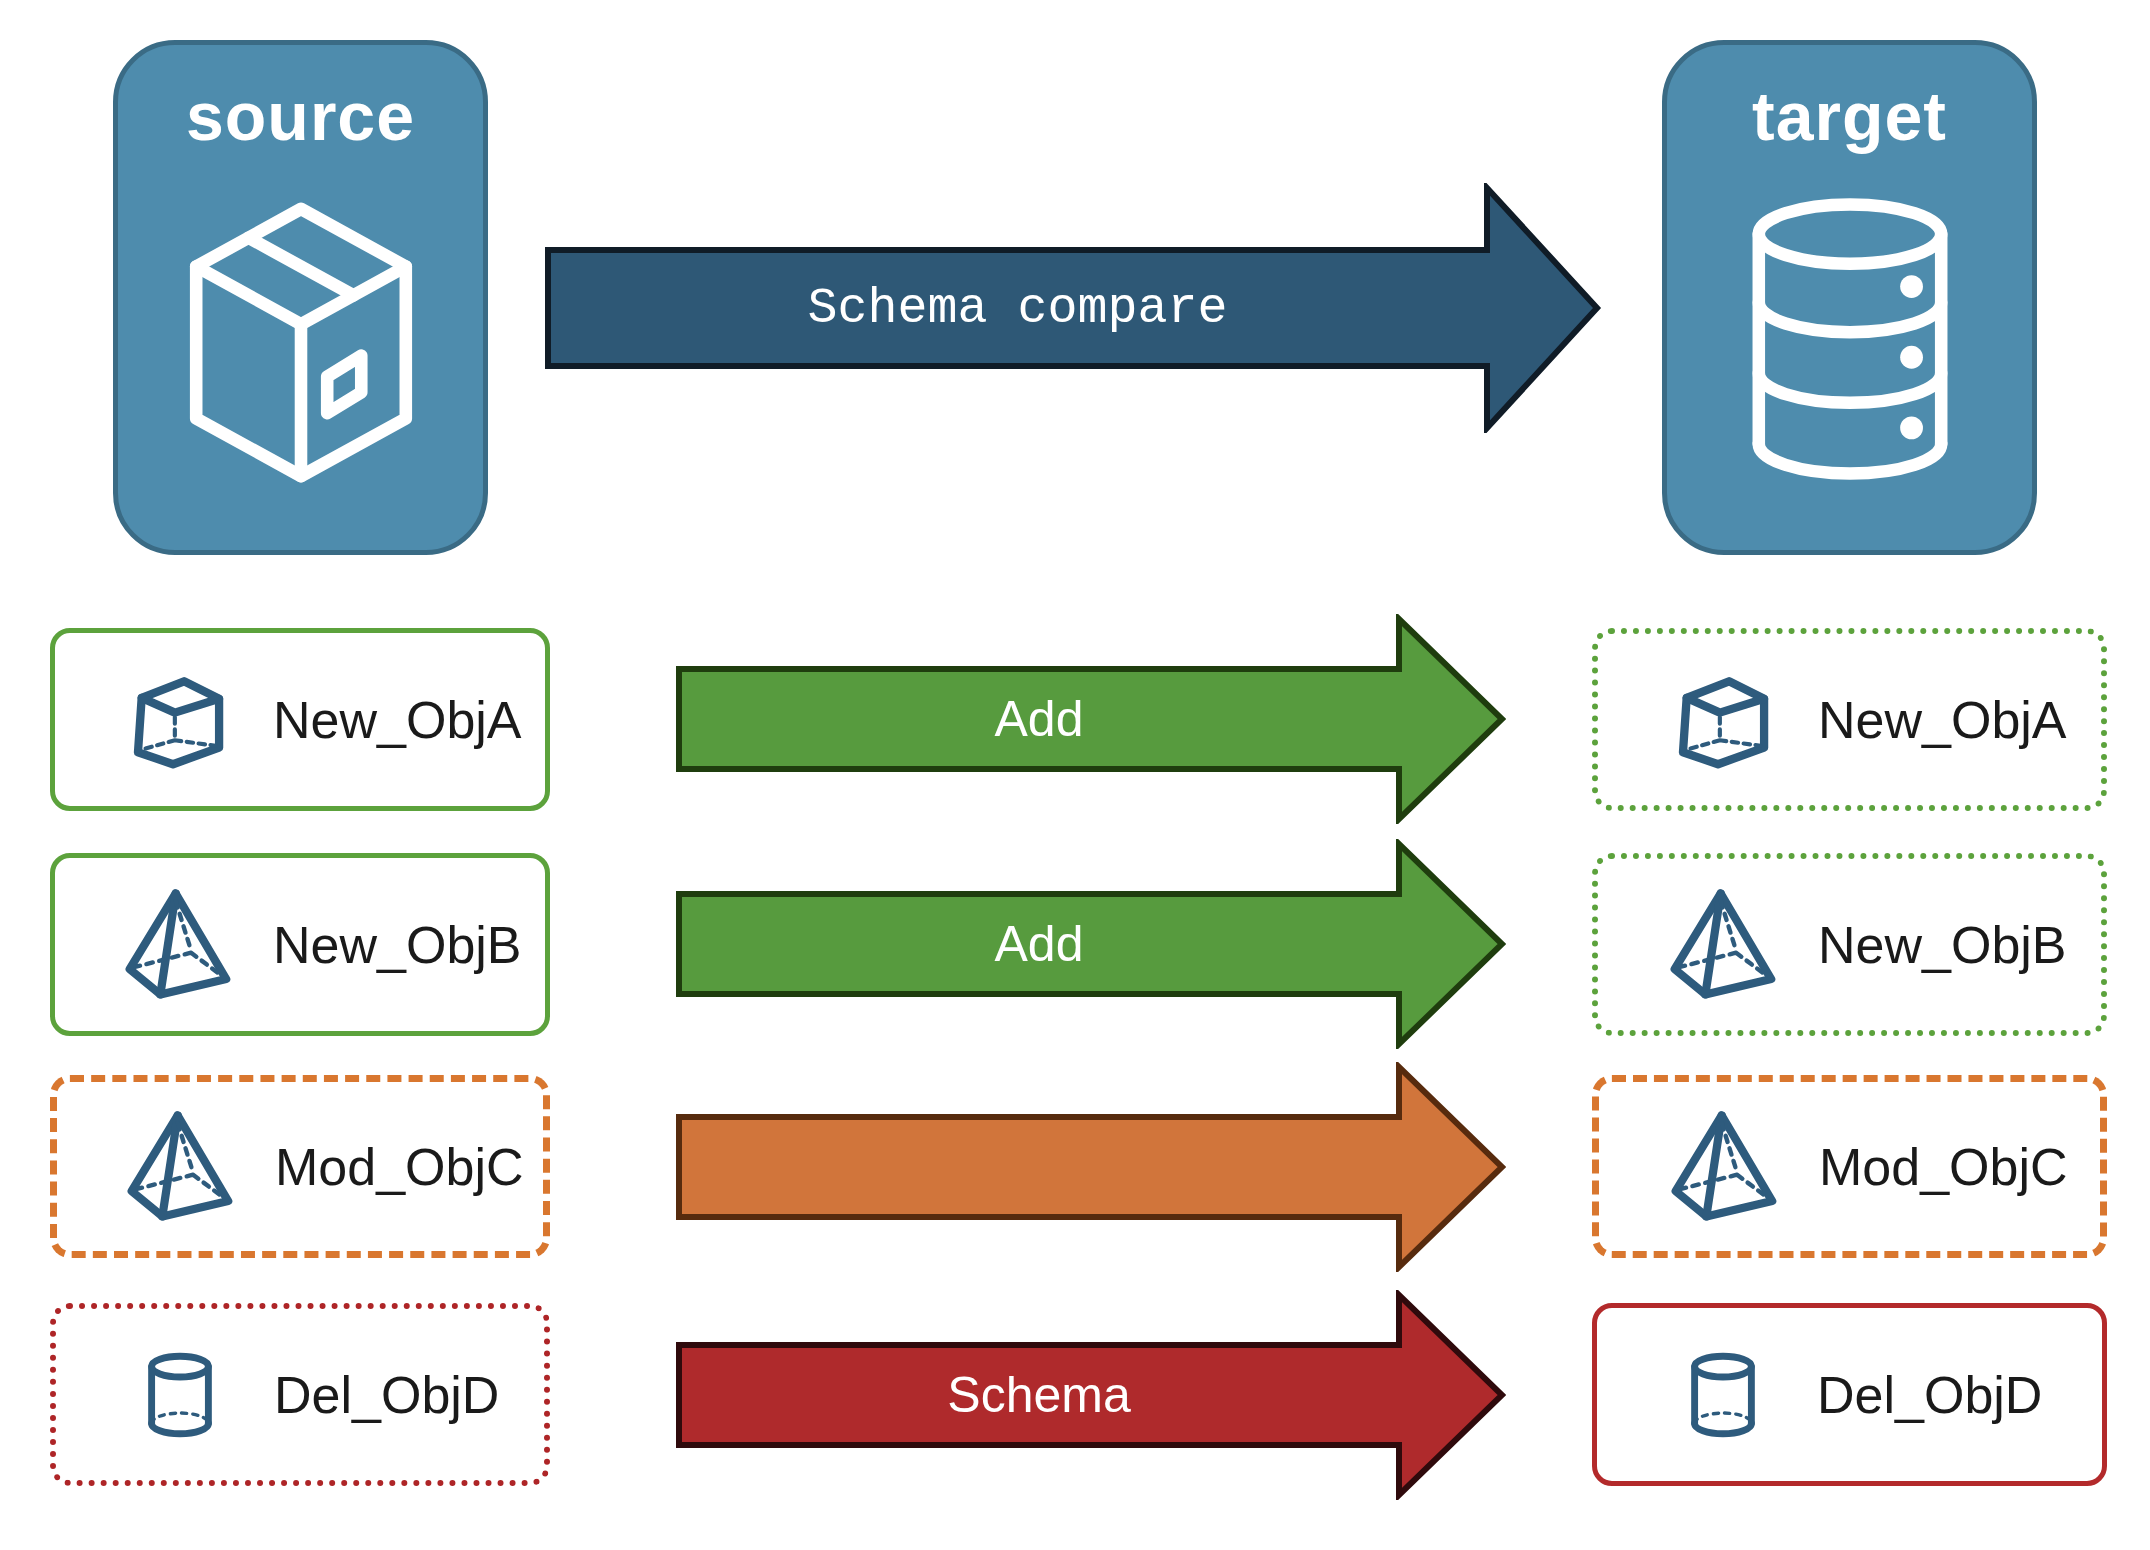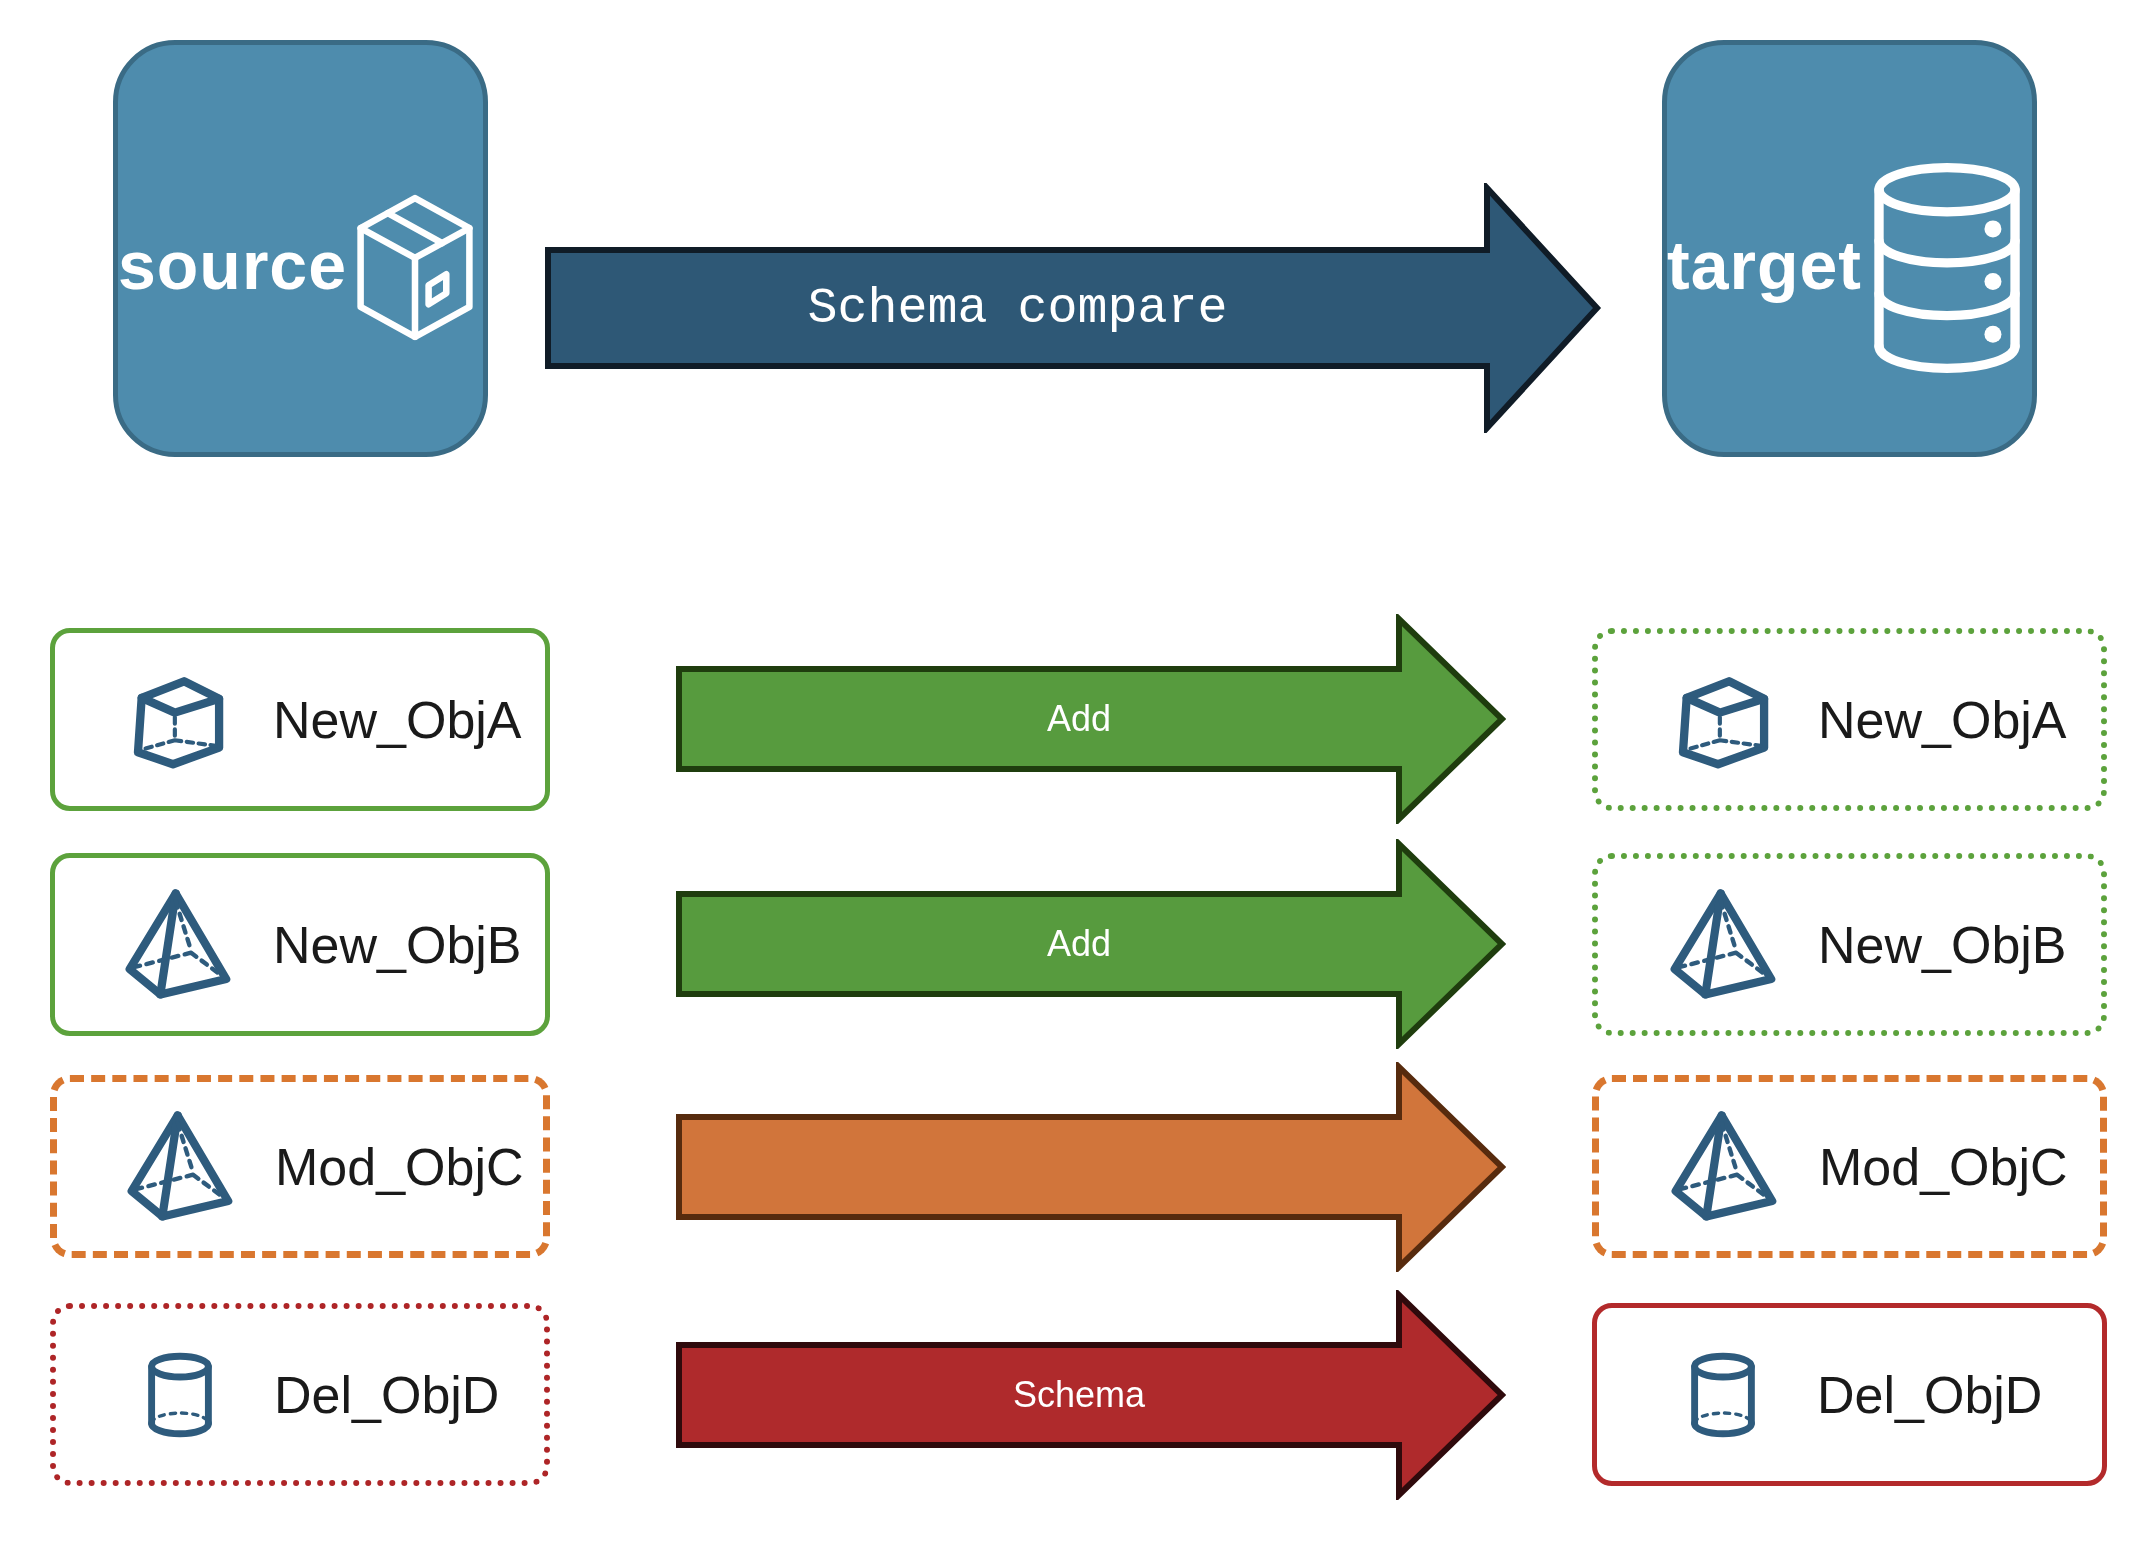--- a/index.html
+++ b/index.html
@@ -2,23 +2,23 @@
 <html><head>
 <meta charset="utf-8">
 <style>
   html,body{margin:0;padding:0;background:#ffffff;}
   .canvas{
     position:relative;width:2150px;height:1550px;background:#ffffff;overflow:hidden;
     font-family:"Liberation Sans", sans-serif;
   }
   
   .node{
-    position:absolute;width:375px;height:417px;border-radius:62px;
+    position:absolute;width:375px;height:515px;border-radius:62px;
     background:#4E8CAD;border:5px solid #3A6B85;box-sizing:border-box;
-    display:flex;flex-direction:row;align-items:center;
+    display:flex;flex-direction:column;align-items:center;
   }
   .node-title{
     margin-top:32px;font-size:68px;font-weight:bold;color:#ffffff;letter-spacing:1px;
   }
   .node-icon{margin-top:38px;}
   #source-node{left:113px;top:40px;}
   #target-node{left:1662px;top:40px;}
 
   
   .big-arrow{position:absolute;left:545px;top:183px;width:1060px;height:250px;}
@@ -28,21 +28,21 @@
     display:flex;align-items:center;justify-content:center;
     color:#ffffff;font-size:50px;font-family:Liberation Mono, monospace;
   }
 
   
   .row-arrow{position:absolute;left:676px;width:830px;height:210px;}
   .row-arrow svg{position:absolute;left:0;top:0;}
   .row-arrow .arrow-label{
     position:absolute;left:0;top:0;width:726px;height:210px;
     display:flex;align-items:center;justify-content:center;
-    color:#ffffff;font-size:36px;margin-left:40px;
+    color:#ffffff;font-size:50px;
   }
 
   
   .obj-box{
     position:absolute;height:183px;border-radius:20px;background:#ffffff;
     box-sizing:border-box;display:flex;align-items:center;
   }
   .obj-box.left{left:50px;width:500px;padding-left:68px;}
   .obj-box.right{left:1592px;width:515px;padding-left:70px;}
   .obj-label{margin-left:38px;font-size:52px;color:#1a1a1a;}

